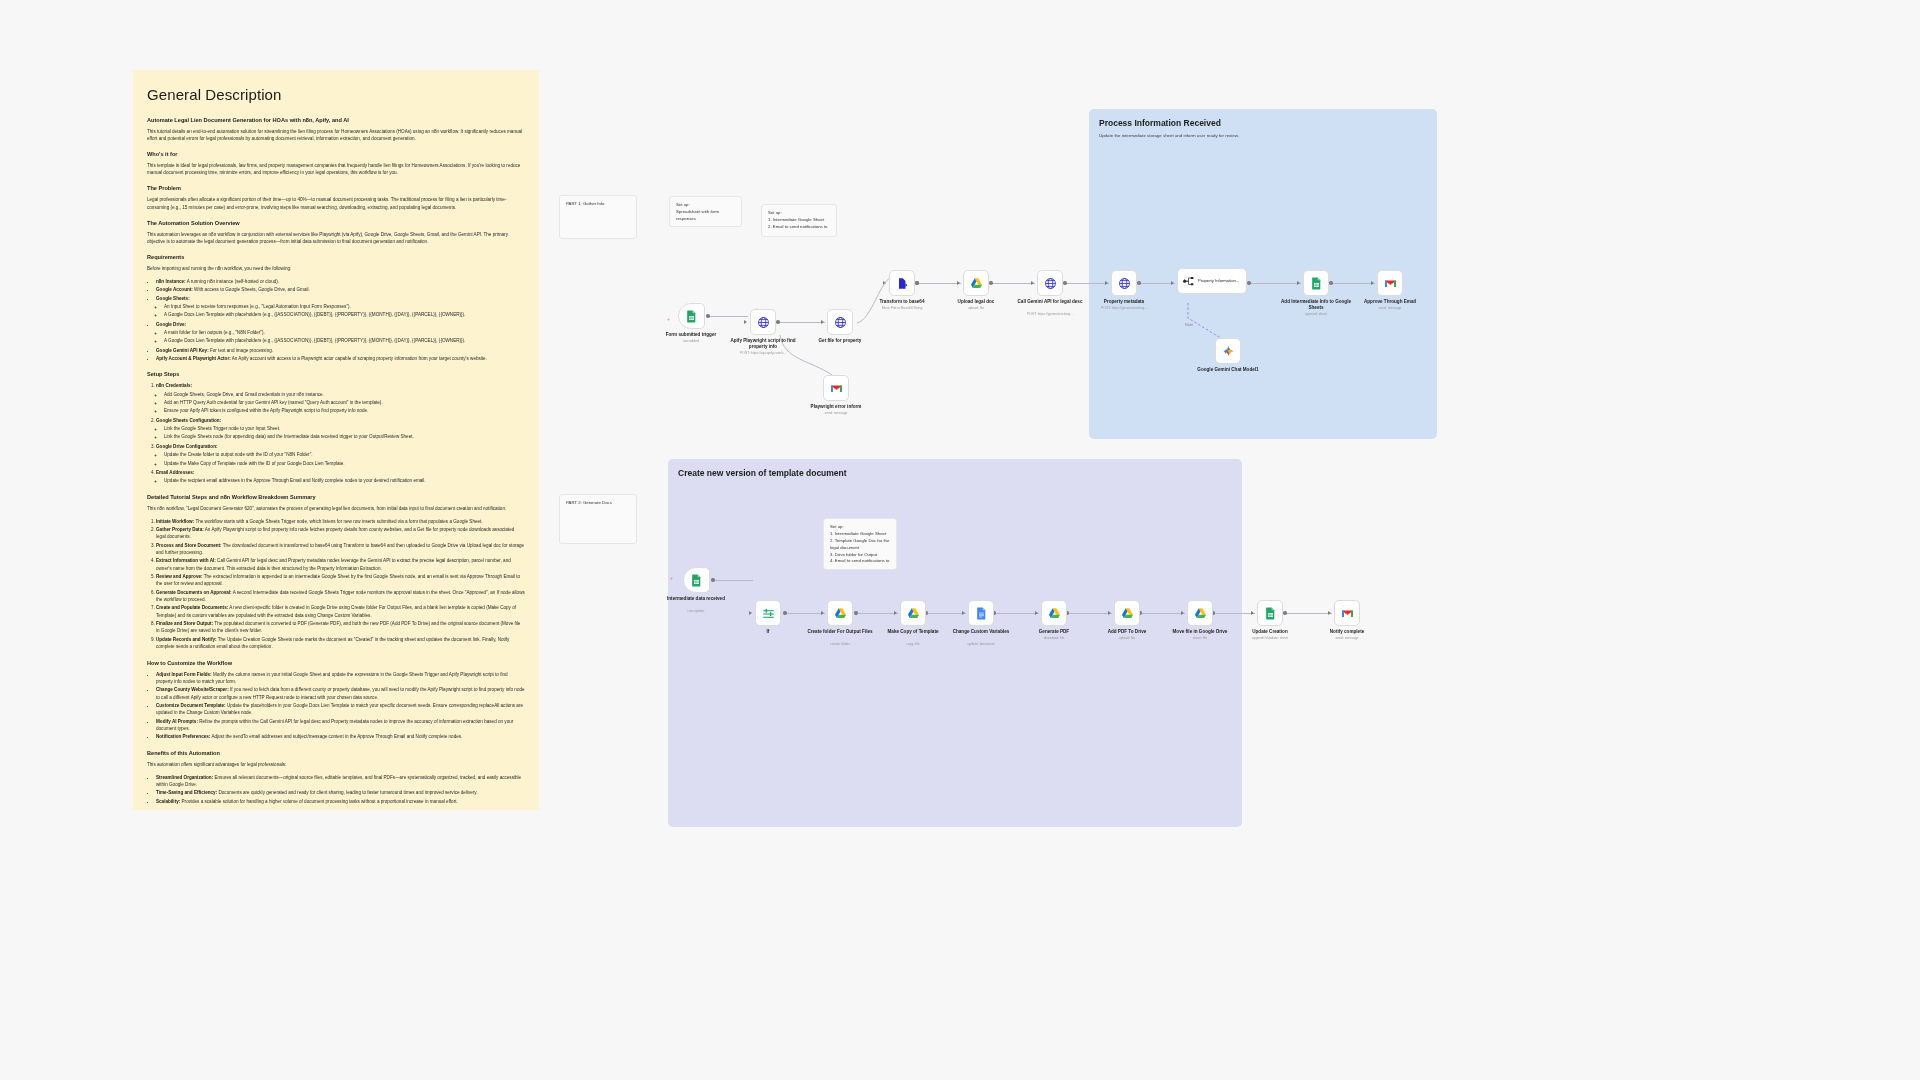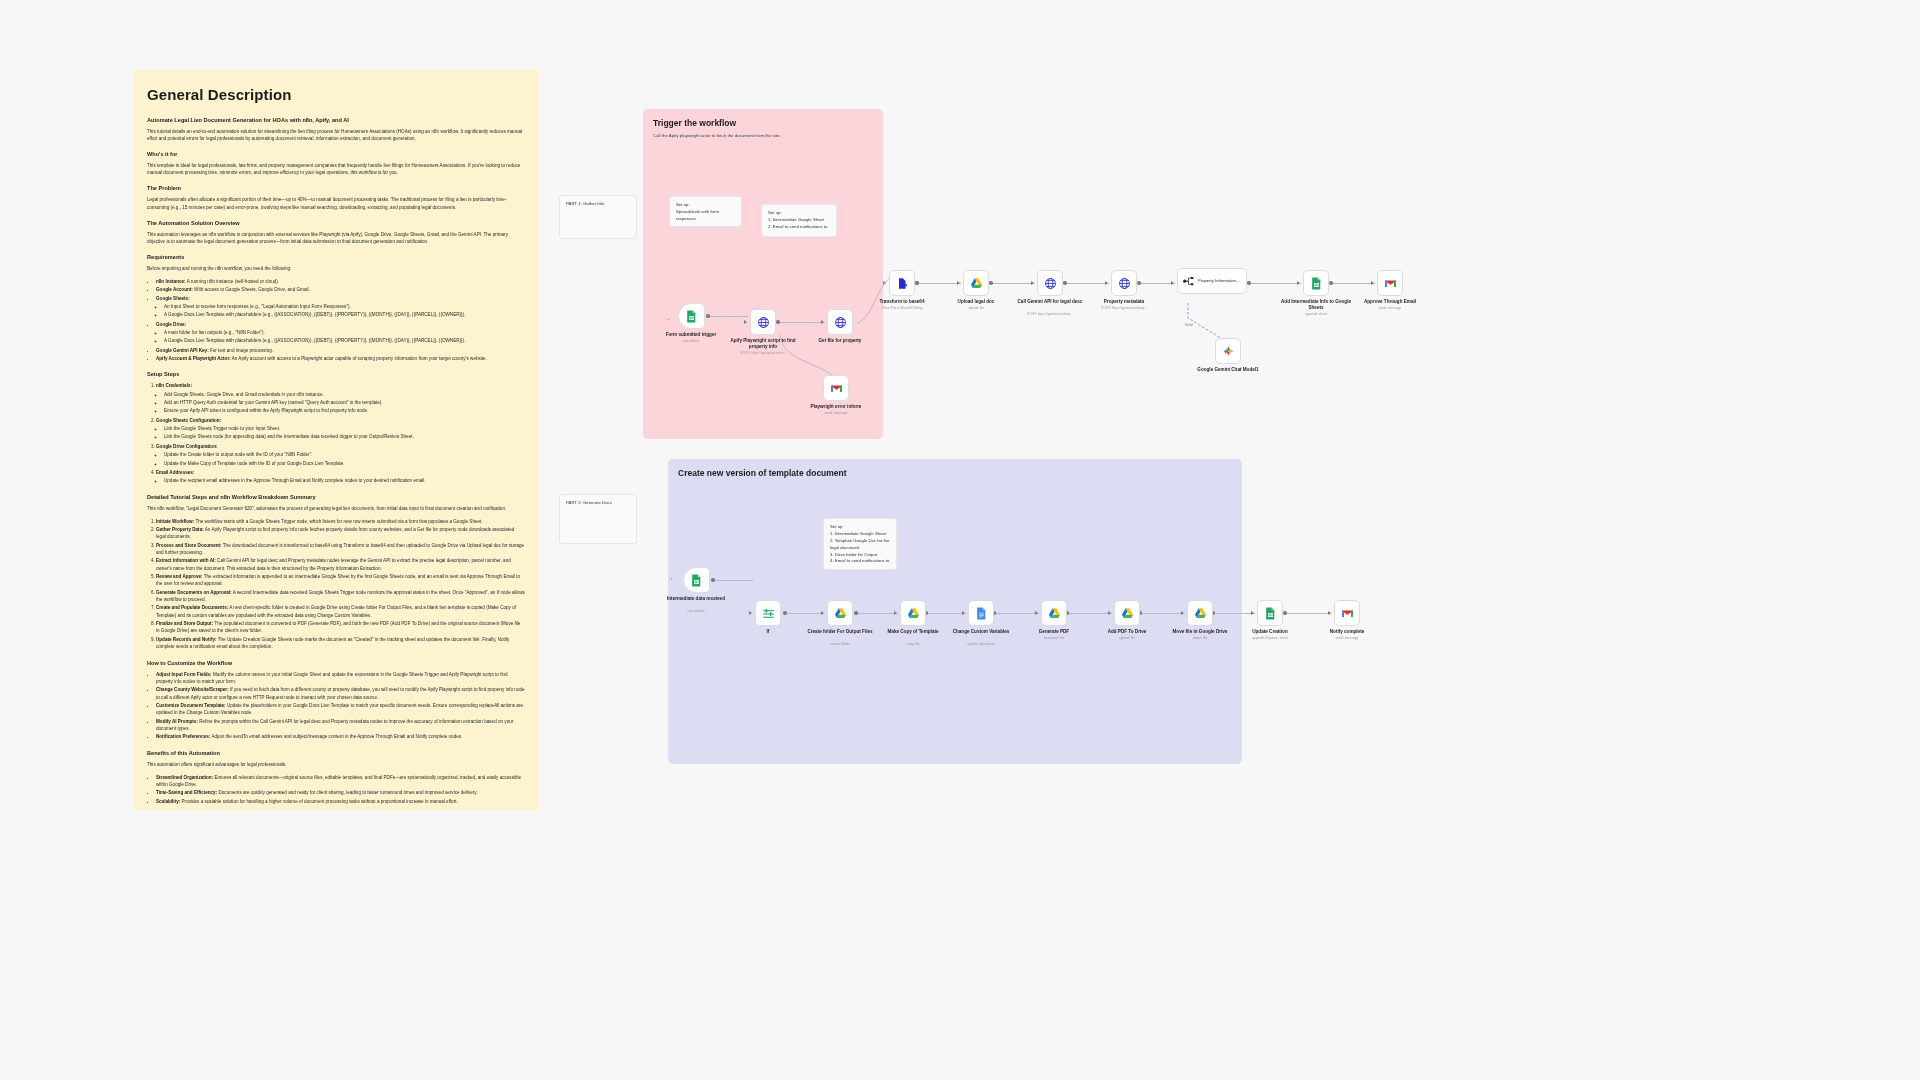--- a/index.html
+++ b/index.html
@@ -10,38 +10,38 @@
     font-family: "Liberation Sans", sans-serif;
     overflow: hidden;
   }
   .canvas { position: relative; width: 1920px; height: 1080px; background: #f7f7f7; }
 
   
   .doc {
     position: absolute; left: 133px; top: 70px; width: 406px; height: 740px;
     background: #fdf3cf; padding: 14px 14px 10px 14px; overflow: hidden;
   }
-  .doc h1 { font-size: 15px; margin: 2px 0 14px 0; color: #1c1c1c; font-weight: 700; letter-spacing: .1px;}
+  .doc h1 { font-size: 15px; margin: 2px 0 14px 0; color: #1c1c1c; font-weight: 400; letter-spacing: .1px;}
   .doc h2 { font-size: 5.6px; margin: 9px 0 5px 0; color: #1c1c1c; font-weight: 700; }
   .doc p  { font-size: 4.6px; margin: 0 0 6px 0; color: #2a2a2a; line-height: 1.55; }
   .doc ul { margin: 2px 0 6px 0; padding-left: 9px; }
   .doc ol { margin: 2px 0 6px 0; padding-left: 9px; }
   .doc li { font-size: 4.6px; color: #2a2a2a; line-height: 1.6; margin-bottom: 1px; }
   .doc li ul, .doc li ol { margin: 1px 0 2px 0; padding-left: 8px; }
   .doc b, .doc strong { font-weight: 700; color: #1a1a1a; }
 
   
   .panel { position: absolute; border-radius: 5px; }
   .panel .ptitle { font-size: 8.5px; font-weight: 700; color: #1c1c1c; padding: 9px 10px 0 10px; line-height: 1.25;}
   .panel .psub { font-size: 4.4px; color: #3c3c3c; padding: 4px 10px 0 10px; line-height: 1.5; }
 
   .p-trigger  { left: 643px;  top: 109px; width: 240px; height: 330px; background: #fbd5d9; }
   .p-prepare  { left: 879px;  top: 109px; width: 208px; height: 330px; background: #c9ecd9; }
   .p-process  { left: 1089px; top: 109px; width: 348px; height: 330px; background: #cfe0f5; }
-  .p-create   { left: 668px;  top: 459px; width: 574px; height: 305px; background: #dcdcf2; }
+  .p-create   { left: 668px;  top: 459px; width: 574px; height: 368px; background: #dcdcf2; }
   .p-update   { left: 1242px; top: 459px; width: 152px; height: 305px; background: #f6dfb5; }
 
   
   .note { position: absolute; background: #fafafa; border: 1px solid #e6e6e6; border-radius: 3px; }
   .note .nt { font-size: 4.3px; color: #333; padding: 5px 6px; line-height: 1.6; }
   .note .nt div { white-space: nowrap; }
 
   .n-part1 { left: 559px;  top: 195px; width: 78px; height: 44px; }
   .n-part2 { left: 559px;  top: 494px; width: 78px; height: 50px; }
   .n-setupA{ left: 669px;  top: 196px; width: 73px; height: 31px; }
@@ -152,23 +152,23 @@
     <h2>Benefits of this Automation</h2>
     <p>This automation offers significant advantages for legal professionals:</p>
     <ul id="ben-list">
         <li><b>Streamlined Organization:</b> Ensures all relevant documents—original source files, editable templates, and final PDFs—are systematically organized, tracked, and easily accessible within Google Drive.</li>
         <li><b>Time-Saving and Efficiency:</b> Documents are quickly generated and ready for client sharing, leading to faster turnaround times and improved service delivery.</li>
         <li><b>Scalability:</b> Provides a scalable solution for handling a higher volume of document processing tasks without a proportional increase in manual effort.</li>
       </ul>
 
   </div>
 
-  <div class="panel p-trigger">
-    <div class="ptitle">Trigger the workflow</div>
-    <div class="psub">Call the Apify playwright actor to fetch the document from the site.</div>
+  <div class="panel p-process">
+    <div class="ptitle">Process Information Received</div>
+    <div class="psub">Update the intermediate storage sheet and inform user ready for review.</div>
   </div>
   <div class="panel p-create">
     <div class="ptitle">Create new version of template document</div>
   </div>
 
   <div class="note n-part1">
       <div class="nt" id="note-part1">
         <div>PART 1: Gather Info</div>
       </div>
     </div>

